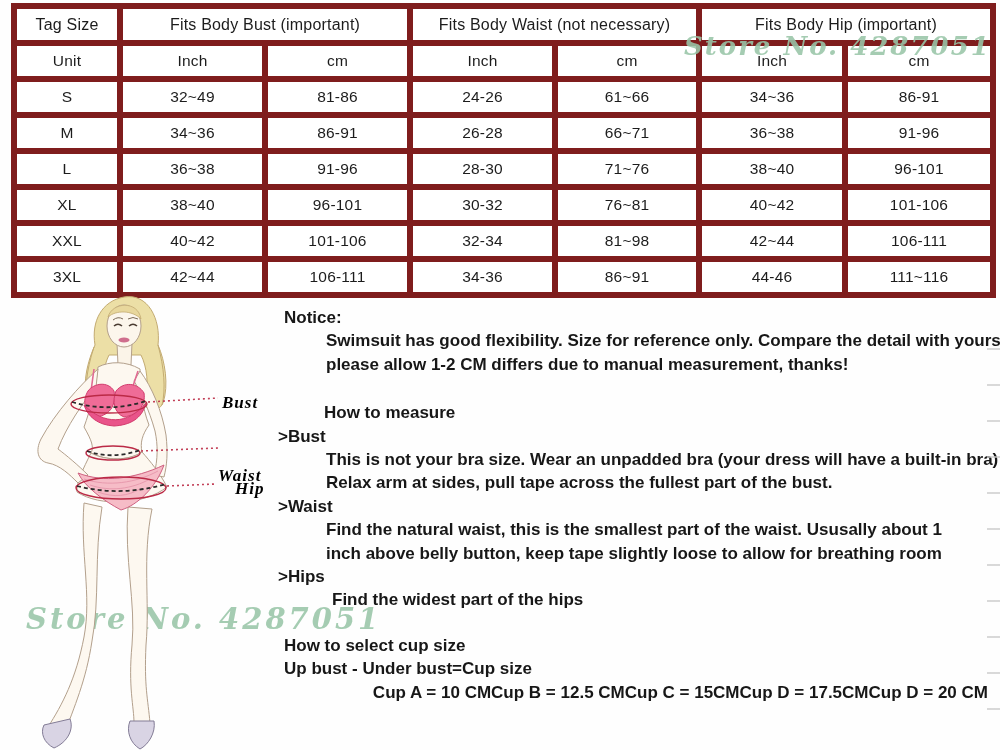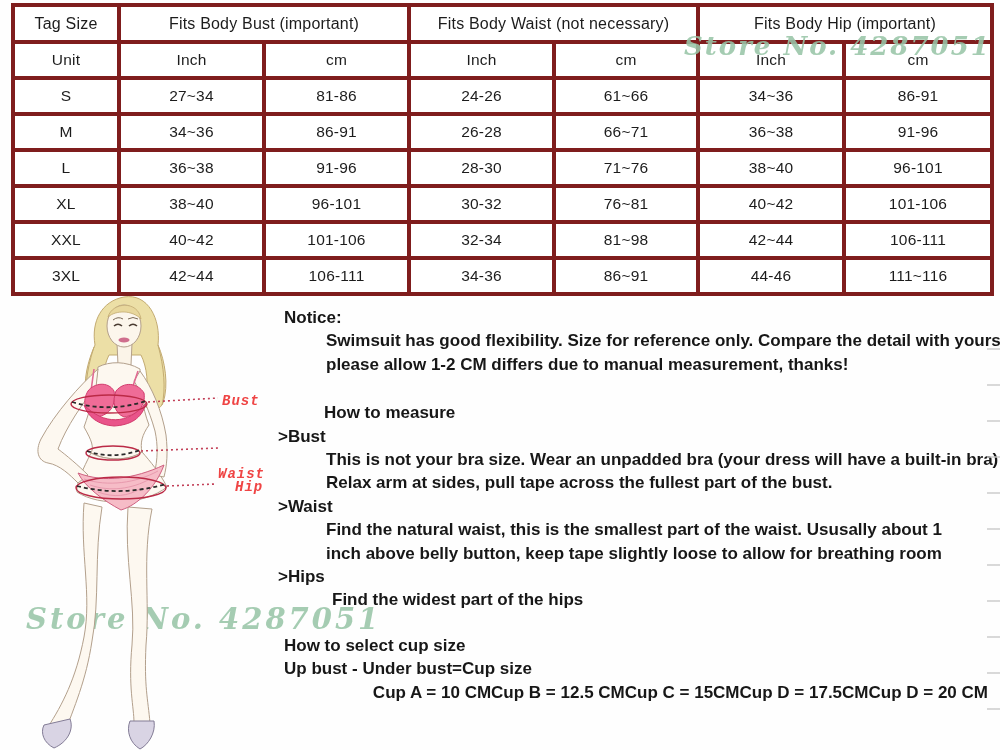--- a/index.html
+++ b/index.html
@@ -7,39 +7,39 @@
   body { background:#ffffff; font-family:"Liberation Sans",sans-serif; position:relative; overflow:hidden; }
   .page { position:absolute; inset:0; background:#fefefe; }
 
   
   table.size-table {
     position:absolute; left:11px; top:3px; width:979px;
     border-collapse:collapse; table-layout:fixed;
     border:3px solid #000;
   }
   table.size-table td {
-    border:4px solid #7f1d1d; text-align:center; vertical-align:middle;
+    border:6px solid #7f1d1d; text-align:center; vertical-align:middle;
     font-size:15.5px; color:#1c1c1c; height:36px; background:#fff;
     font-family:"Liberation Sans",sans-serif; letter-spacing:.2px;
   }
   table.size-table tr.head-row td { height:37px; font-size:16px; }
 
   
   .wm {
     position:absolute; font-family:"DejaVu Serif",serif; font-style:italic; font-weight:bold;
     color:#99c6a8; opacity:.88; letter-spacing:2px; white-space:nowrap; pointer-events:none;
   }
   .wm-top { left:684px; top:31px; font-size:26px; }
   .wm-bottom { left:26px; top:602px; font-size:29px; letter-spacing:3px; }
 
   
   .figure-svg { position:absolute; left:28px; top:293px; width:245px; height:457px; }
   .fig-label {
-    position:absolute; font-family:Liberation Mono, monospace; font-style:italic; font-weight:bold;
-    font-size:14px; color:#ef4444; letter-spacing:1px;
+    position:absolute; font-family:Liberation Serif, serif; font-style:italic; font-weight:bold;
+    font-size:17px; color:#000000; letter-spacing:1px;
   }
   .fig-label-bust  { left:222px; top:393px; }
   .fig-label-waist { left:218px; top:466px; }
   .fig-label-hip   { left:217px; top:479px;margin-left:18px; }
 
   
   .content {
     position:absolute; left:278px; top:306px; width:716px;
     font-family:"Liberation Sans",sans-serif; font-weight:bold;
     font-size:17px; color:#171717; line-height:23.4px; white-space:nowrap;
@@ -84,21 +84,21 @@
         <td>Unit</td>
         <td>Inch</td>
         <td>cm</td>
         <td>Inch</td>
         <td>cm</td>
         <td>Inch</td>
         <td>cm</td>
       </tr>
       <tr>
         <td>S</td>
-        <td>27~34</td>
+        <td>32~49</td>
         <td>81-86</td>
         <td>24-26</td>
         <td>61~66</td>
         <td>34~36</td>
         <td>86-91</td>
       </tr>
       <tr>
         <td>M</td>
         <td>34~36</td>
         <td>86-91</td>

